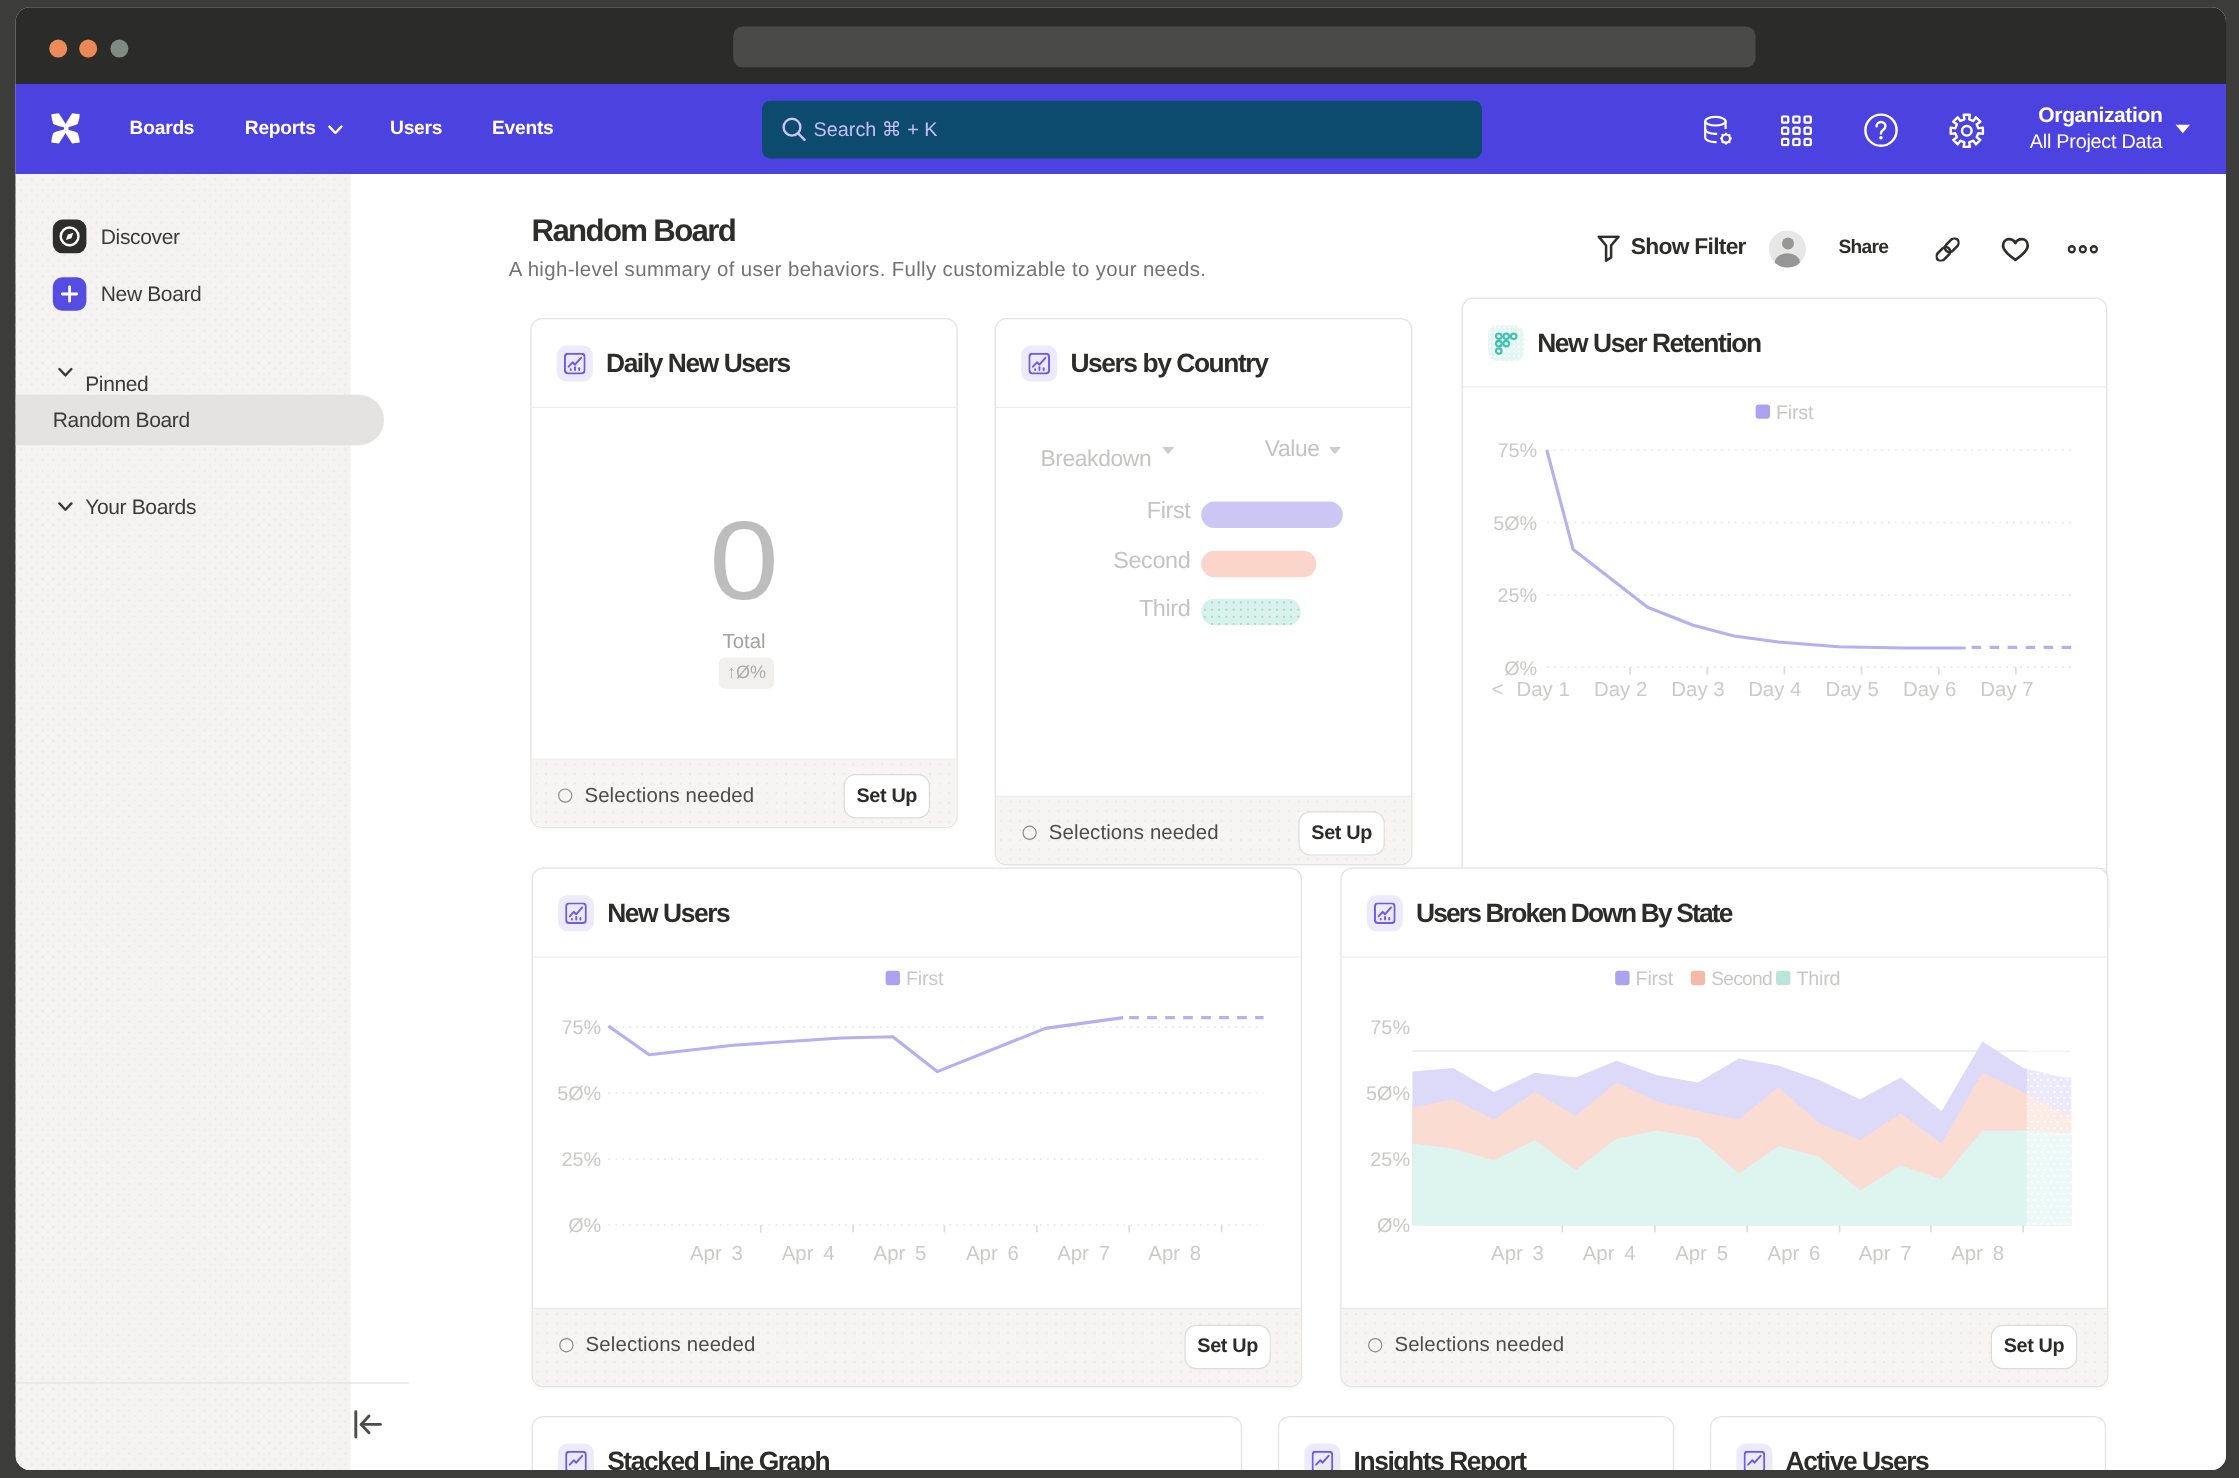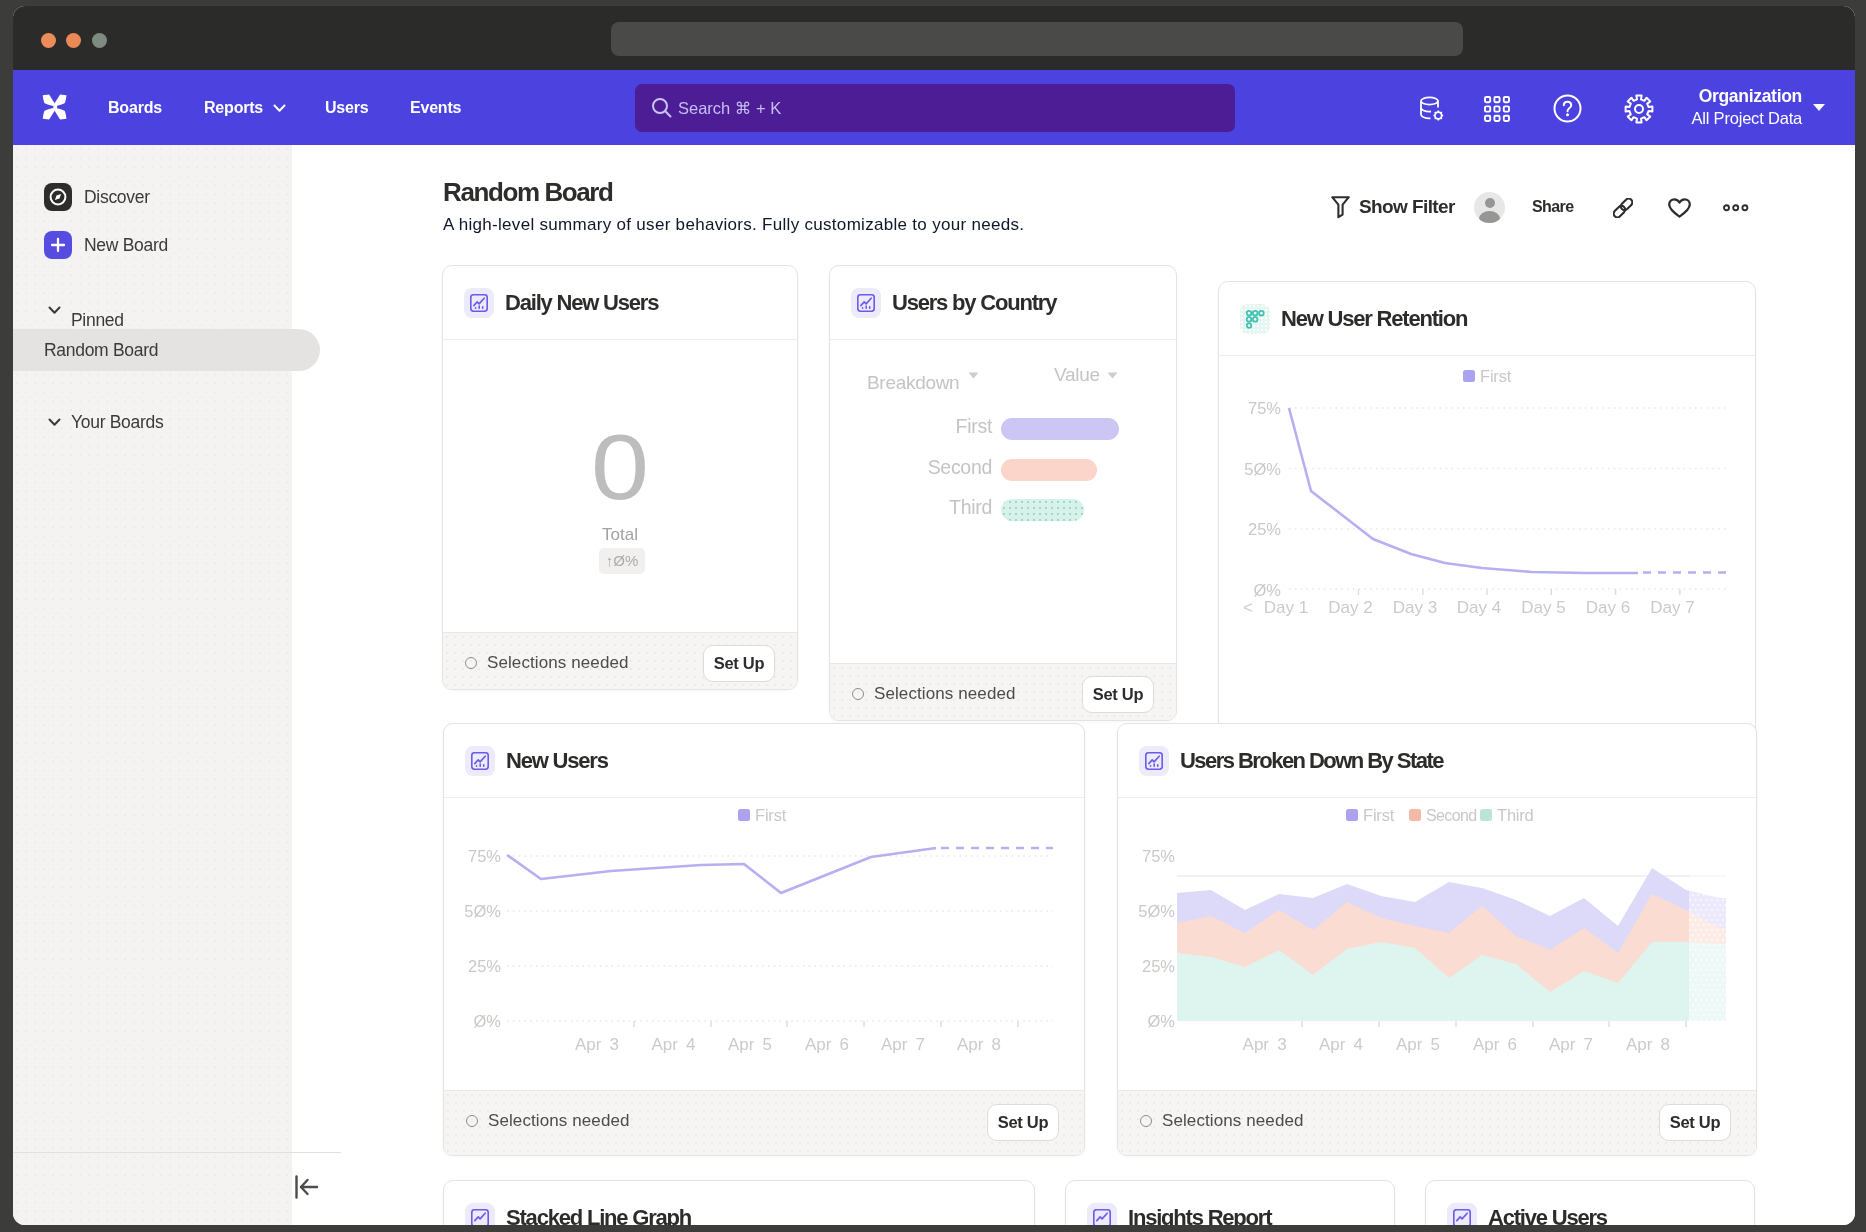--- a/index.html
+++ b/index.html
@@ -8,21 +8,21 @@
 .abs{position:absolute}
 .win{position:absolute;left:13px;top:6px;width:1842px;height:1219px;border-radius:12px;overflow:hidden;background:#fff}
 .page{position:absolute;left:-13px;top:-6px;width:1866px;height:1232px}
 
 .tbar{position:absolute;left:0;top:0;width:1866px;height:70px;background:#2B2B29}
 .dot{position:absolute;width:15px;height:15px;border-radius:50%}
 .urlbar{position:absolute;left:611px;top:22px;width:852px;height:34px;border-radius:8px;background:#4A4A48}
 
 .nav{position:absolute;left:0;top:70px;width:1866px;height:75px;background:#4B42E0}
 .navlink{position:absolute;top:0;height:75px;line-height:75px;color:#fff;font-size:16px;font-weight:700;letter-spacing:-0.2px}
-.search{position:absolute;left:635px;top:14px;width:600px;height:48px;border-radius:7px;background:#4c1d95}
+.search{position:absolute;left:635px;top:14px;width:600px;height:48px;border-radius:7px;background:#0c4a6e}
 .searchtxt{position:absolute;left:43px;top:0;height:48px;line-height:48px;color:#C5BFF4;font-size:16.5px}
 .org{position:absolute;top:0;right:64px;height:75px;color:#fff;text-align:right}
 
 .sbar{position:absolute;left:13px;top:145px;width:279px;height:1080px;background:#F4F3F1;background-image:radial-gradient(#EBEAE8 1px,transparent 1px),radial-gradient(#EEEDEB 0.9px,transparent 0.9px);background-size:9px 9px,9px 9px;background-position:0 0,4.5px 4.5px}
 .sitem{position:absolute;color:#3A3A38;font-size:17.5px;font-weight:500;letter-spacing:-0.3px;line-height:28px}
 .sicon{position:absolute;left:31px;width:28px;height:28px;border-radius:8px}
 .pill{position:absolute;left:0px;top:184px;width:307px;height:42px;border-radius:0 21px 21px 0;background:#E4E3E1}
 
 .main{position:absolute;left:341px;top:145px;width:1514px;height:1080px;background:#fff}
 .card{position:absolute;background:#fff;border:1px solid #E4E3E1;border-radius:10px;box-shadow:0 1px 3px rgba(40,40,40,.04)}
@@ -147,21 +147,21 @@
     <div class="abs" style="left:0;top:1007px;width:328px;height:1px;background:#E2E1DF"></div>
     <svg class="abs" style="left:280px;top:1029px" width="26" height="26" viewBox="0 0 26 26" fill="none" stroke="#4C4C4A" stroke-width="2.4" stroke-linecap="round" stroke-linejoin="round">
           <line x1="3.5" y1="2.5" x2="3.5" y2="23.5"></line>
           <line x1="8" y1="13" x2="24" y2="13"></line>
           <path d="M14.5,6 L8,13 L14.5,20"></path>
         </svg>
   </div>
 
   <div class="main"></div>
   <div class="abs" style="left:443px;top:179px;font-size:26px;font-weight:700;color:#2D2D2B;letter-spacing:-1.4px;line-height:26px">Random Board</div>
-  <div class="abs" style="left:443px;top:215px;font-size:17px;color:#0f172a;letter-spacing:0.3px;line-height:19px">A high-level summary of user behaviors. Fully customizable to your needs.</div>
+  <div class="abs" style="left:424px;top:215px;font-size:17px;color:#737373;letter-spacing:0.3px;line-height:19px">A high-level summary of user behaviors. Fully customizable to your needs.</div>
 
   <svg class="abs" style="left:1331px;top:196px" width="19" height="23" viewBox="0 0 19 23" fill="none" stroke="#2E2E2C" stroke-width="2.1" stroke-linejoin="round">
         <path d="M1.2,1.2 H17.8 L11.6,8.6 V18.6 L7.4,21.2 V8.6 Z"></path>
       </svg>
   <div class="abs" style="left:1359px;top:195px;font-size:19px;font-weight:700;color:#2D2D2B;letter-spacing:-0.6px;line-height:24px">Show Filter</div>
   <div class="abs" style="left:1474px;top:192px;width:31px;height:31px;border-radius:50%;background:#E7E7E7;overflow:hidden">
     <div class="abs" style="left:10.5px;top:6px;width:10px;height:10px;border-radius:50%;background:#969694"></div>
     <div class="abs" style="left:5px;top:18.5px;width:21px;height:16px;border-radius:50%;background:#969694"></div>
   </div>
   <div class="abs" style="left:1532px;top:195px;font-size:16px;font-weight:700;color:#2D2D2B;letter-spacing:-0.6px;line-height:24px">Share</div>
@@ -224,21 +224,21 @@
     <div class="abs fade" style="left:0;top:190.5px;width:162px;text-align:right;font-size:19.5px;line-height:20px;letter-spacing:-0.3px">Second</div>
     <div class="abs" style="left:171px;top:192.5px;width:96px;height:22px;border-radius:11px;background:#FBD4CA"></div>
     <div class="abs fade" style="left:0;top:231px;width:162px;text-align:right;font-size:19.5px;line-height:20px;letter-spacing:-0.3px">Third</div>
     <div class="abs" style="left:171px;top:233px;width:83px;height:22px;border-radius:11px;background:#D8F2EB;background-image:radial-gradient(#96DCCD 0.9px,transparent 1px);background-size:6px 6px"></div>
     <div class="cfoot" style="height:57px">
       <div class="selcirc" style="top:24px"></div>
       <div class="selneed" style="top:20px">Selections needed</div>
       <div class="setup" style="right:22px;top:12px">Set Up</div>
     </div>
   </div>
-  <div class="card" style="left:1218px;top:281px;width:538px;height:533px">
+  <div class="card" style="left:1218px;top:248px;width:538px;height:533px">
     <div class="cicon" style="background:#E4F6F2;background-image:radial-gradient(#ffffff 0.8px,transparent 0.8px);background-size:4px 4px">
           <svg style="margin:5px" width="20" height="20" viewBox="0 0 20 20" fill="none" stroke="#41C1B1" stroke-width="1.8">
             <circle cx="4" cy="4.2" r="2.3"></circle>
             <circle cx="10.2" cy="4.2" r="2.3"></circle>
             <circle cx="16.4" cy="4.2" r="2.3"></circle>
             <circle cx="4" cy="10.4" r="2.3"></circle>
             <circle cx="10.2" cy="10.4" r="2.3"></circle>
             <circle cx="4" cy="16.6" r="2.3"></circle>
           </svg>
         </div>

